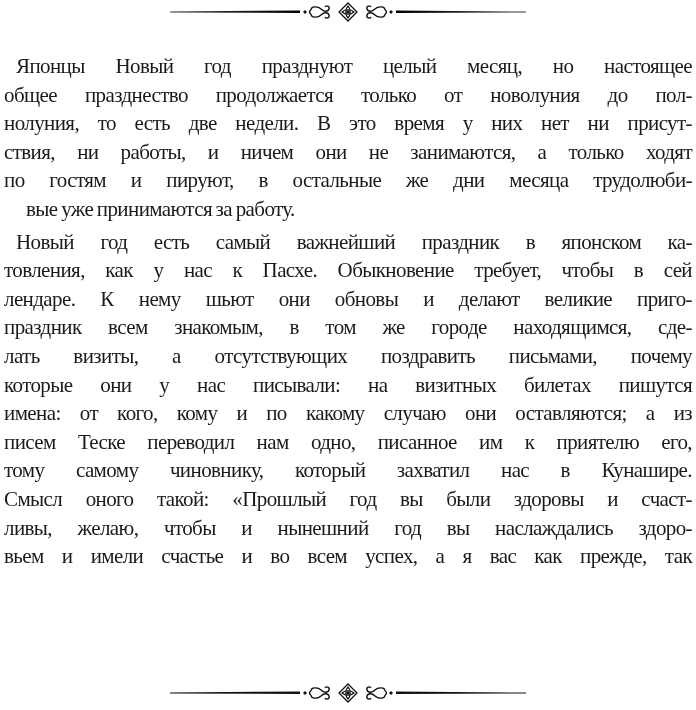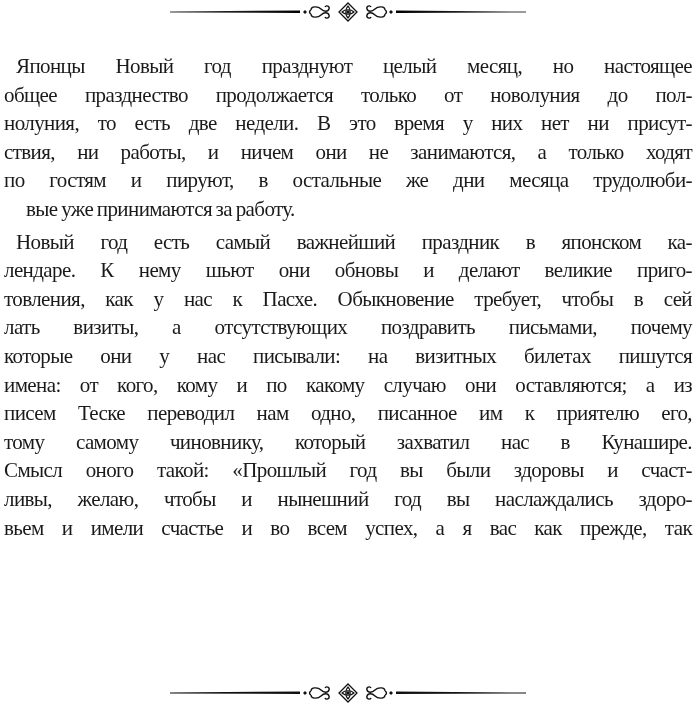--- a/index.html
+++ b/index.html
@@ -85,22 +85,23 @@
   <p class="para">
     <span class="line indent">Японцы Новый год празднуют целый месяц, но настоящее</span>
     <span class="line">общее празднество продолжается только от новолуния до пол-</span>
     <span class="line">нолуния, то есть две недели. В это время у них нет ни присут-</span>
     <span class="line">ствия, ни работы, и ничем они не занимаются, а только ходят</span>
     <span class="line">по гостям и пируют, в остальные же дни месяца трудолюби-</span>
     <span class="line last">вые уже принимаются за работу.</span>
   </p>
   <p class="para">
     <span class="line indent">Новый год есть самый важнейший праздник в японском ка-</span>
+    <span class="line">товления, как у нас к Пасхе. Обыкновение требует, чтобы в сей</span>
     <span class="line">лендаре. К нему шьют они обновы и делают великие приго-</span>
-    <span class="line">товления, как у нас к Пасхе. Обыкновение требует, чтобы в сей</span>
+    <span class="line">праздник всем знакомым, в том же городе находящимся, сде-</span>
     <span class="line">лать визиты, а отсутствующих поздравить письмами, почему</span>
     <span class="line">которые они у нас писывали: на визитных билетах пишутся</span>
     <span class="line">имена: от кого, кому и по какому случаю они оставляются; а из</span>
     <span class="line">писем Теске переводил нам одно, писанное им к приятелю его,</span>
     <span class="line">тому самому чиновнику, который захватил нас в Кунашире.</span>
     <span class="line">Смысл оного такой: «Прошлый год вы были здоровы и счаст-</span>
     <span class="line">ливы, желаю, чтобы и нынешний год вы наслаждались здоро-</span>
     <span class="line">вьем и имели счастье и во всем успех, а я вас как прежде, так</span>
   </p>
 </div>

